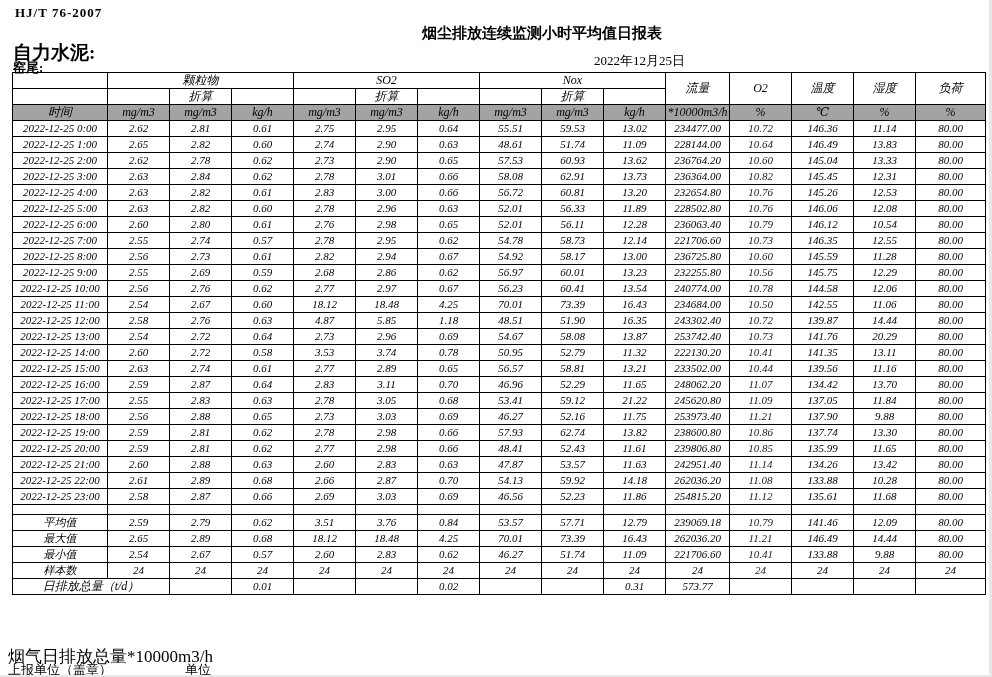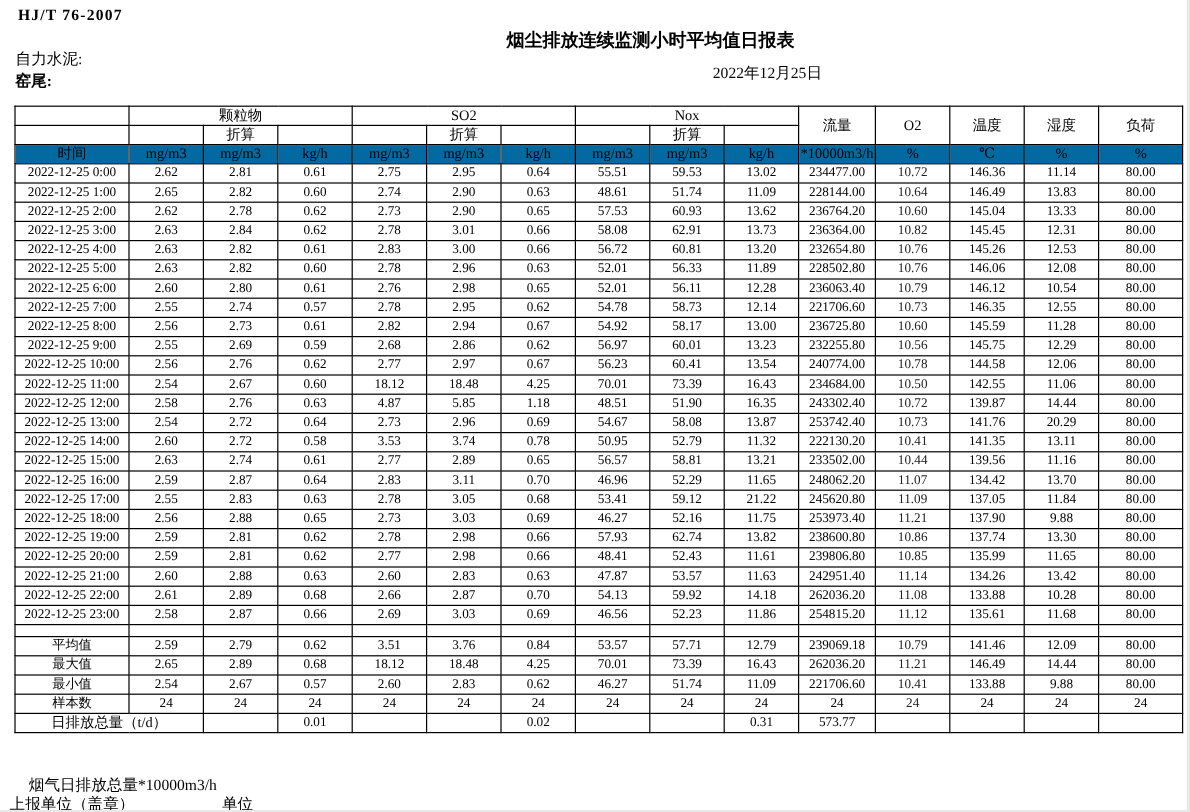--- a/index.html
+++ b/index.html
@@ -3,38 +3,38 @@
 <meta charset="utf-8">
 <style>
   html,body{margin:0;padding:0;}
   body{
     width:992px;height:677px;position:relative;background:#ffffff;color:#000;
     font-family:"Liberation Serif","DejaVu Serif",serif;
     overflow:hidden;
   }
   .std{position:absolute;left:15px;top:5px;font-size:13px;font-weight:bold;letter-spacing:1px;}
   .title{position:absolute;left:0;top:24px;width:992px;text-align:center;font-size:15px;font-weight:bold;padding-left:46px;}
-  .site{position:absolute;left:13px;top:40px;font-size:13px;font-weight:normal;}
+  .site{position:absolute;left:13px;top:40px;font-size:19px;font-weight:bold;}
   .kiln{position:absolute;left:13px;top:59px;font-size:13px;font-weight:bold;}
   .date{position:absolute;left:594px;top:52px;font-size:13px;text-align:right;}
   table.report{
-    position:absolute;left:12px;top:88px;width:973px;
-    border-collapse:collapse;table-layout:fixed;font-size:11px;
+    position:absolute;left:12px;top:72px;width:973px;
+    border-collapse:collapse;table-layout:fixed;font-size:11px;font-style:italic;
   }
   table.report td{
     border:1px solid #000;text-align:center;vertical-align:middle;
     padding:0;height:15px;line-height:15px;white-space:nowrap;overflow:hidden;
   }
   tr.hdr td{font-size:12px;height:15px;}
-  tr.unit-row td{background:#0369a1;font-size:12px;height:15px;}
+  tr.unit-row td{background:#a3a3a3;font-size:12px;height:15px;}
   td.tcol{font-size:11px;}
   td.o2{vertical-align:bottom;padding-top:3px;line-height:12px;color:#222;}
   tr.spacer td{height:9px;line-height:9px;}
   td.lbl{text-align:left;padding-left:2px;font-size:12px;}
-  .f1{position:absolute;left:24px;top:645px;font-size:13px;}
+  .f1{position:absolute;left:8px;top:645px;font-size:17px;}
   .f2{position:absolute;left:8px;top:661px;font-size:13px;}
   .f3{position:absolute;left:185px;top:661px;font-size:13px;}
   .edge-r{position:absolute;right:0;top:0;width:3px;height:677px;background:#e8e8e8;}
   .edge-b{position:absolute;left:0;bottom:0;width:992px;height:2px;background:#e8e8e8;}
 </style>
 </head>
 <body>
 
 <div class="std">HJ/T  76-2007</div>
 <div class="title">烟尘排放连续监测小时平均值日报表</div>

